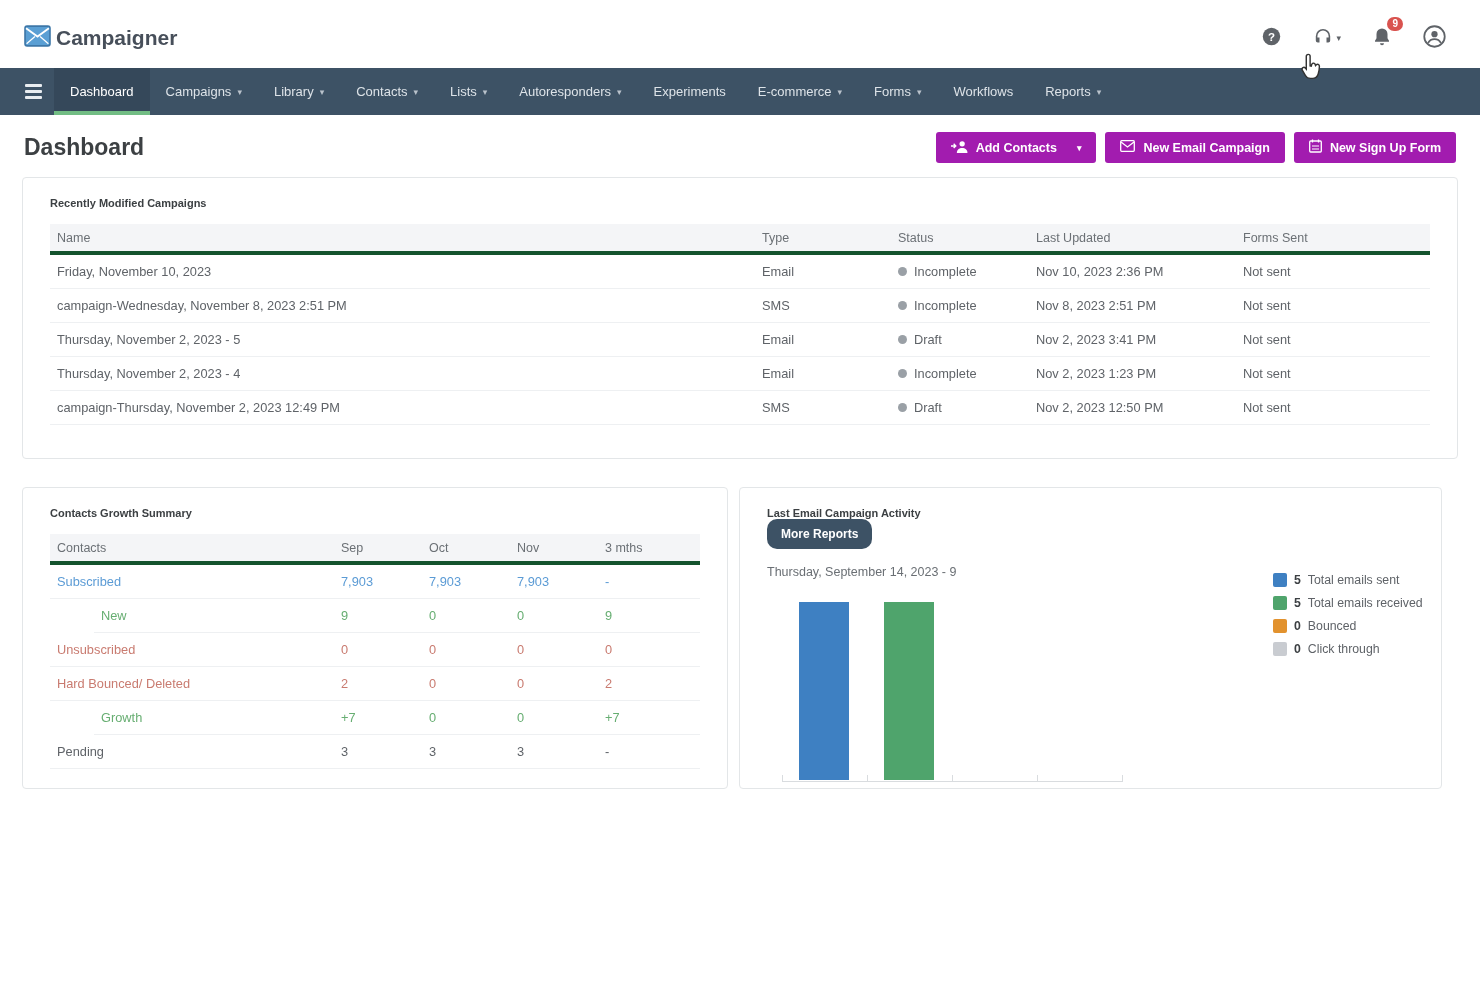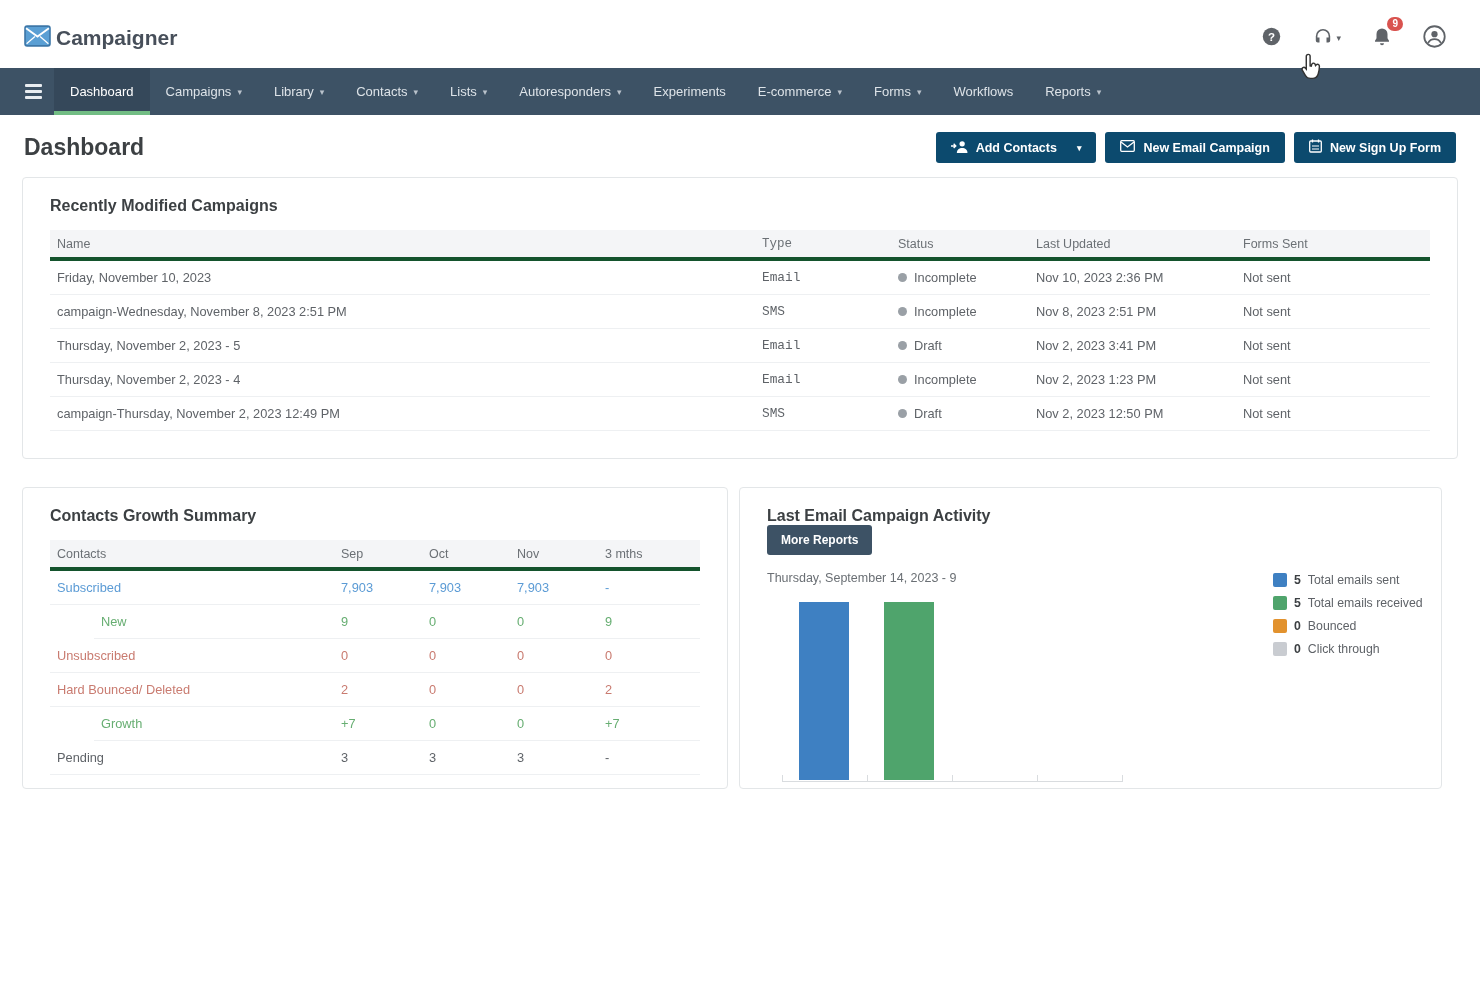--- a/index.html
+++ b/index.html
@@ -26,51 +26,51 @@
   .nav-item { display:flex; align-items:center; gap:6px; padding:0 16px; color:#dde3e8; font-size:13px;
               text-decoration:none; position:relative; cursor:pointer; }
   .nav-item .caret { color:#b9c2cb; }
   .nav-item.active { background:#35485a; color:#fff; }
   .nav-item.active::after { content:""; position:absolute; left:0; right:0; bottom:0; height:4px; background:#72bd84; }
 
   
   .page-head { display:flex; align-items:center; justify-content:space-between; padding:17px 24px 14px; }
   .page-title { font-size:23px; font-weight:600; margin:0; color:#3c4043; }
   .actions { display:flex; gap:9px; }
-  .btn-primary { background:#0c4a6e; color:#fff; border:none; border-radius:3px; height:31px; padding:0 15px;
+  .btn-primary { background:#a21caf; color:#fff; border:none; border-radius:3px; height:31px; padding:0 15px;
                  font-size:12.5px; font-weight:bold; display:flex; align-items:center; gap:8px; cursor:pointer;
                  font-family:inherit; }
   .btn-primary .caret { color:#fff; margin-left:12px; }
 
   
   .content { padding:0 22px; }
   .panel { background:#fff; border:1px solid #e3e6e8; border-radius:4px; }
-  .panel-title { font-size:16px; font-weight:600; color:#3c4043; padding:19px 27px 0; margin:0; }
+  .panel-title { font-size:11px; font-weight:600; color:#3c4043; padding:19px 27px 0; margin:0; }
 
   .panel-recent { height:282px; }
   .table { margin:15px 27px 0; }
   .thead { display:flex; align-items:center; height:31px; background:#f4f5f7; border-bottom:4px solid #14532d;
            font-size:12.5px; color:#6b7075; padding:0 7px; }
   .trow  { display:flex; align-items:center; height:34px; border-bottom:1px solid #eef0f2;
            font-size:12.8px; color:#5f6368; padding:0 7px; }
-  .c-name { flex:1; } .c-type { width:136px;font-family:Liberation Mono, monospace; } .c-status { width:138px; } .c-upd { width:207px; } .c-sent { width:180px; }
+  .c-name { flex:1; } .c-type { width:136px; } .c-status { width:138px; } .c-upd { width:207px; } .c-sent { width:180px; }
   .status-cell { display:flex; align-items:center; gap:7px; }
   .dot { width:9px; height:9px; border-radius:50%; background:#9aa0a6; flex:none; }
 
   .row2 { display:flex; gap:11px; margin-top:28px; }
   .panel-growth { width:706px; height:302px; }
   .g-label { flex:1; } .g-num { width:88px; }
   .tone-blue  { color:#5b9bd5; }
   .tone-green { color:#67ae72;margin-left:44px; }
   .tone-red   { color:#c97b70; }
   .tone-default { color:#5f6368; }
 
   .panel-activity { width:703px; height:302px; position:relative; }
   .activity-head { display:flex; justify-content:space-between; align-items:flex-start; padding:15px 25px 0 27px;flex-direction:column; }
-  .btn-dark { background:#3d5265; color:#fff; border:none; border-radius:3px; padding:8px 14px; font-size:12px;
+  .btn-dark { background:#3d5265; color:#fff; border:none; border-radius:10px; padding:8px 14px; font-size:12px;
               font-weight:bold; cursor:pointer; font-family:inherit; }
   .activity-sub { font-size:12.5px; color:#6a6f74; padding:16px 27px 0; }
 
   .legend { position:absolute; left:533px; top:85px; display:flex; flex-direction:column; gap:9px; }
   .legend-item { display:flex; align-items:center; gap:7px; font-size:12.3px; color:#5f6368; }
   .swatch { width:14px; height:14px; border-radius:2px; flex:none; }
   .legend-item b { color:#3c4043; }
 
   .chart-plot { position:absolute; left:42px; top:114px; width:341px; height:180px; }
   .chart-bar { position:absolute; bottom:2px; width:50px; }

